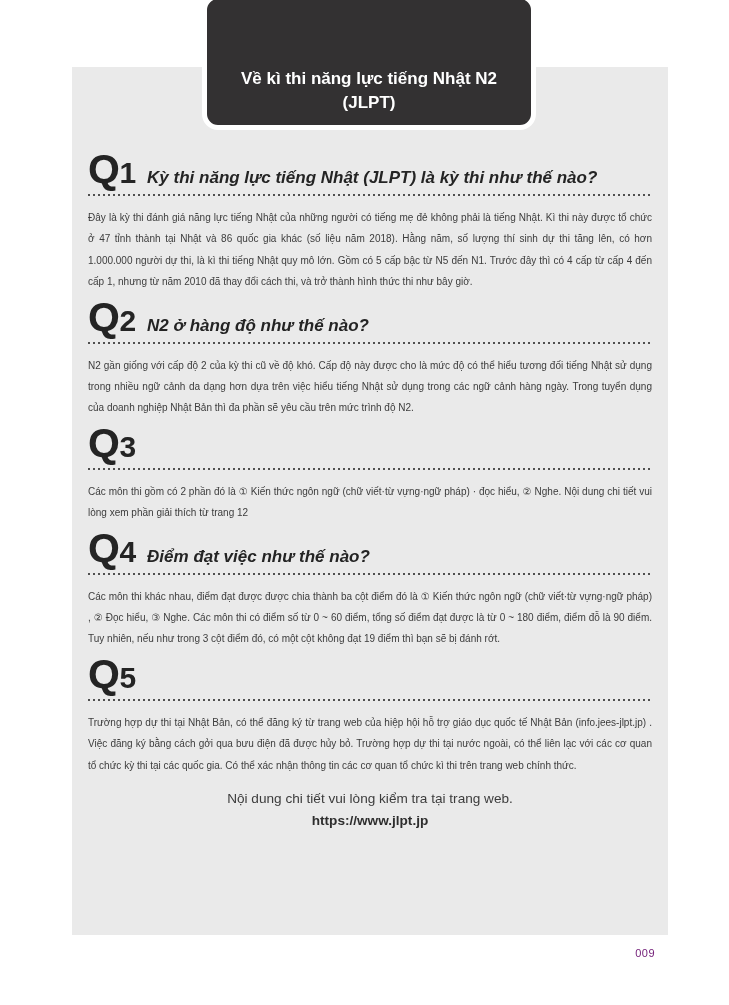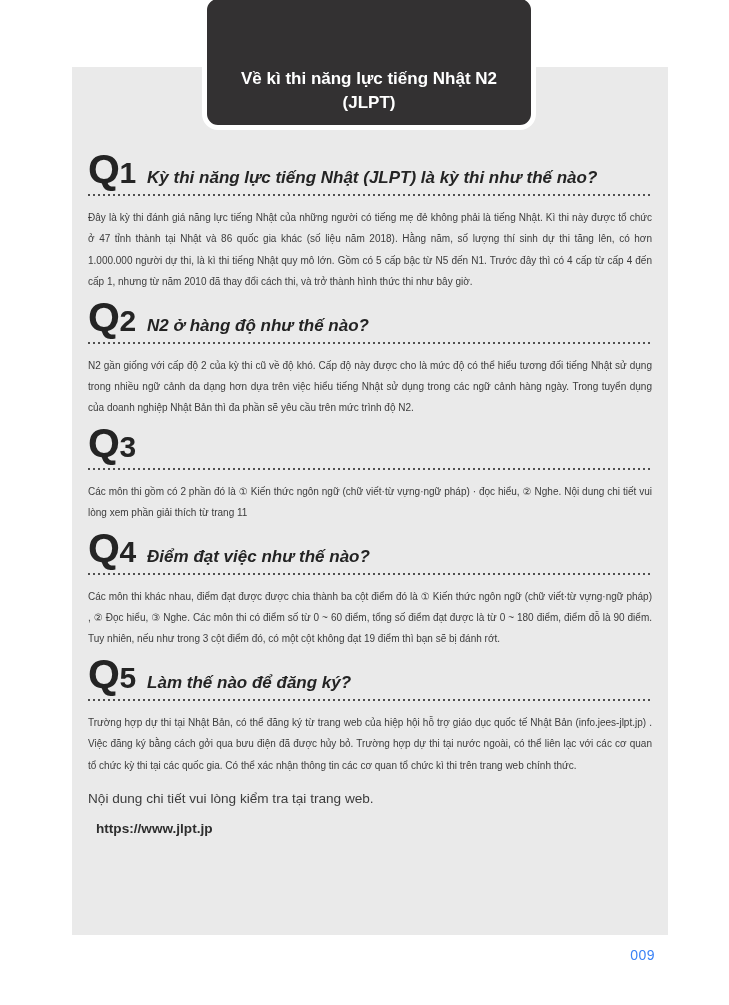--- a/index.html
+++ b/index.html
@@ -32,26 +32,26 @@
   .qtext{font-size:17px;font-weight:bold;margin-left:11px;font-style:italic;}
   .dots{
     height:2px;margin-top:4px;
     background-image:repeating-linear-gradient(to right,#4f4f4f 0 2px,transparent 2px 5px);
   }
   .answer{
     margin:11px 0 5px 0;
     font-size:10px;line-height:21.4px;color:#3c3c3c;
     text-align:justify;
   }
-  .footer{margin-top:12px;}
+  .footer{margin-top:12px;text-align:center;}
   .footer-note{font-size:13.6px;line-height:21.4px;color:#3c3c3c;margin:0;}
-  .footer-url{font-size:13.6px;line-height:21.4px;color:#2e2e2e;font-weight:bold;margin:8px;}
+  .footer-url{font-size:13.6px;line-height:21.4px;color:#2e2e2e;font-weight:bold;margin:0;}
   .page-number{
     position:absolute;right:74px;top:947px;
-    font-size:14px;color:#3b82f6;letter-spacing:0.5px;
+    font-size:11px;color:#701a75;letter-spacing:0.5px;
   }
 </style>
 </head>
 <body>
 
 <div class="card">
 
   <section class="qa">
     <div class="qhead">
       <span class="qletter">Q</span>
@@ -71,38 +71,37 @@
     <div class="dots"></div>
     <p class="answer">N2 gần giống với cấp độ 2 của kỳ thi cũ về độ khó. Cấp độ này được cho là mức độ có thể hiểu tương đối tiếng Nhật sử dụng trong nhiều ngữ cảnh da dạng hơn dựa trên việc hiểu tiếng Nhật sử dụng trong các ngữ cảnh hàng ngày. Trong tuyển dụng của doanh nghiệp Nhật Bản thì đa phần sẽ yêu cầu trên mức trình độ N2.</p>
   </section>
 
   <section class="qa">
     <div class="qhead">
       <span class="qletter">Q</span>
       <span class="qnum">3</span>
     </div>
     <div class="dots"></div>
-    <p class="answer">Các môn thi gồm có 2 phần đó là ① Kiến thức ngôn ngữ (chữ viết·từ vựng·ngữ pháp) · đọc hiểu, ② Nghe. Nội dung chi tiết vui lòng xem phần giải thích từ trang 11</p>
+    <p class="answer">Các môn thi gồm có 2 phần đó là ① Kiến thức ngôn ngữ (chữ viết·từ vựng·ngữ pháp) · đọc hiểu, ② Nghe. Nội dung chi tiết vui lòng xem phần giải thích từ trang 12</p>
   </section>
 
   <section class="qa">
     <div class="qhead">
       <span class="qletter">Q</span>
       <span class="qnum">4</span>
       <span class="qtext">Điểm đạt việc như thế nào?</span>
     </div>
     <div class="dots"></div>
     <p class="answer">Các môn thi khác nhau, điểm đạt được được chia thành ba cột điểm đó là ① Kiến thức ngôn ngữ (chữ viết·từ vựng·ngữ pháp) , ② Đọc hiểu, ③ Nghe. Các môn thi có điểm số từ 0 ~ 60 điểm, tổng số điểm đạt được là từ 0 ~ 180 điểm, điểm đỗ là 90 điểm. Tuy nhiên, nếu như trong 3 cột điểm đó, có một cột không đạt 19 điểm thì bạn sẽ bị đánh rớt.</p>
   </section>
 
   <section class="qa">
     <div class="qhead">
       <span class="qletter">Q</span>
       <span class="qnum">5</span>
-      <span class="qtext">Làm thế nào để đăng ký?</span>
     </div>
     <div class="dots"></div>
     <p class="answer">Trường hợp dự thi tại Nhật Bản, có thể đăng ký từ trang web của hiệp hội hỗ trợ giáo dục quốc tế Nhật Bản (info.jees-jlpt.jp) . Việc đăng ký bằng cách gởi qua bưu điện đã được hủy bỏ. Trường hợp dự thi tại nước ngoài, có thể liên lạc với các cơ quan tổ chức kỳ thi tại các quốc gia. Có thể xác nhận thông tin các cơ quan tổ chức kì thi trên trang web chính thức.</p>
   </section>
 
   <div class="footer">
     <p class="footer-note">Nội dung chi tiết vui lòng kiểm tra tại trang web.</p>
     <p class="footer-url">https://www.jlpt.jp</p>
   </div>
 

